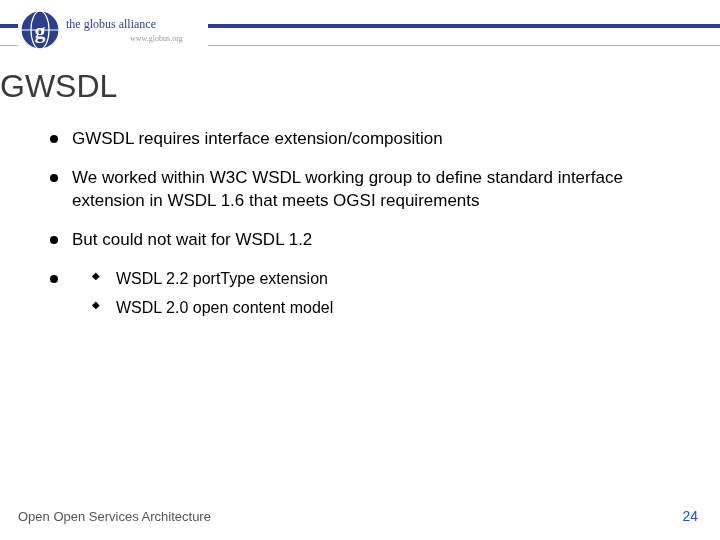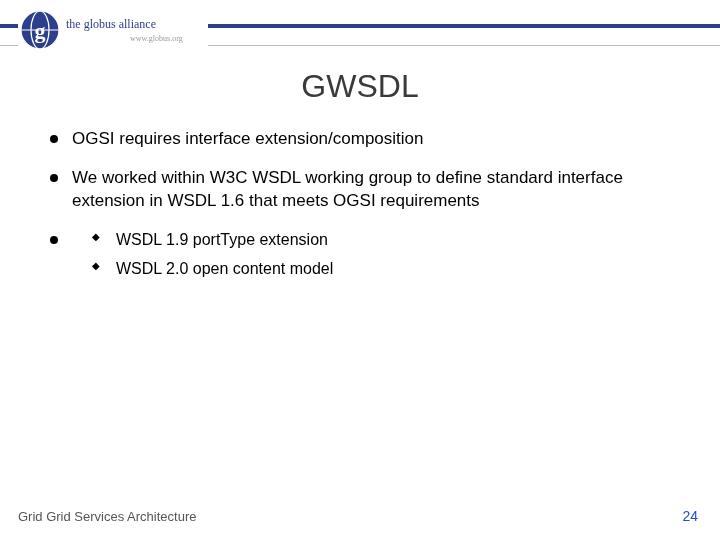--- a/index.html
+++ b/index.html
@@ -3,21 +3,21 @@
 <meta charset="utf-8">
 <style>
   * { margin: 0; padding: 0; box-sizing: border-box; }
   html, body { width: 720px; height: 540px; font-family: Verdana, Geneva, sans-serif; background: #fff; color: #000; overflow: hidden; }
   .slide { position: relative; width: 720px; height: 540px; }
   .header-bar { position: absolute; top: 0; left: 0; width: 720px; height: 56px; }
   .blue-stripe { position: absolute; top: 24px; left: 0; width: 720px; height: 4px; background: #2b3f8c; }
   .grey-line { position: absolute; top: 45px; left: 0; width: 720px; height: 1px; background: #bbb; }
   .logo { position: absolute; top: 8px; left: 18px; width: 190px; height: 44px; background: #fff; }
   .logo svg { display: block; }
-  .title { position: absolute; top: 68px; left: 0; width: 720px; text-align: center; font-size: 32px; font-weight: 400; color: #3a3a3a; font-family: Verdana, sans-serif; }
+  .title { position: absolute; top: 68px; left: 0; width: 720px; font-size: 32px; font-weight: 400; color: #3a3a3a; font-family: Verdana, sans-serif; }
   .content { position: absolute; top: 128px; left: 48px; width: 624px; }
   ul.bullets { list-style: none; }
   ul.bullets > li { position: relative; padding-left: 24px; margin-bottom: 16px; font-size: 17px; line-height: 1.35; color: #000; }
   ul.bullets > li::before { content: ""; position: absolute; left: 2px; top: 7px; width: 8px; height: 8px; background: #000; border-radius: 50%; }
   ul.sub { list-style: none; margin-top: 10px; }
   ul.sub > li { position: relative; padding-left: 24px; margin-bottom: 8px; font-size: 16px; line-height: 1.35; margin-left: 20px; }
   ul.sub > li::before { content: "◆"; position: absolute; left: 0; top: 1px; font-size: 10px; color: #000; }
   .footer-left { position: absolute; bottom: 16px; left: 18px; font-size: 13px; color: #555; }
   .footer-right { position: absolute; bottom: 16px; right: 22px; font-size: 14px; color: #1d4ed8; }
 </style>
@@ -39,26 +39,27 @@
         <text x="48" y="20" font-family="Georgia,serif" font-size="12" fill="#2b3f8c">the globus alliance</text>
         <text x="112" y="33" font-family="Verdana" font-size="8" fill="#999">www.globus.org</text>
       </svg>
     </div>
   </div>
 
   <div class="title">GWSDL</div>
 
   <div class="content">
     <ul class="bullets">
-      <li><span>OGSI requires interface extension/composition</span></li>
+      <li><span>GWSDL requires interface extension/composition</span></li>
       <li><span>We worked within W3C WSDL working group to define standard interface extension in WSDL 1.6 that meets OGSI requirements</span></li>
+      <li><span>But could not wait for WSDL 1.2</span></li>
       <li>
         <ul class="sub">
-          <li><span>WSDL 1.9 portType extension</span></li>
+          <li><span>WSDL 2.2 portType extension</span></li>
           <li><span>WSDL 2.0 open content model</span></li>
         </ul>
       </li>
     </ul>
   </div>
 
-  <div class="footer-left">Grid Grid Services Architecture</div>
+  <div class="footer-left">Open Open Services Architecture</div>
   <div class="footer-right">24</div>
 </div>
 
 </body></html>

